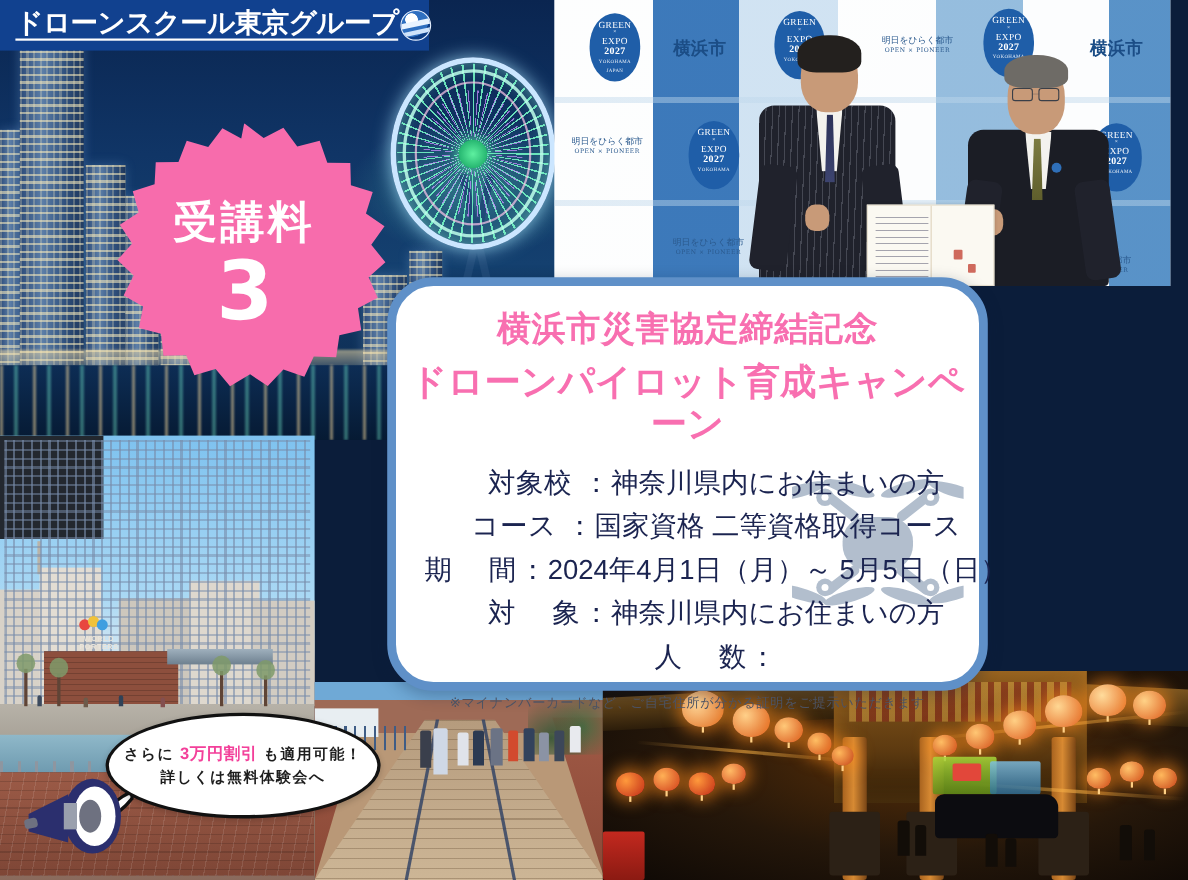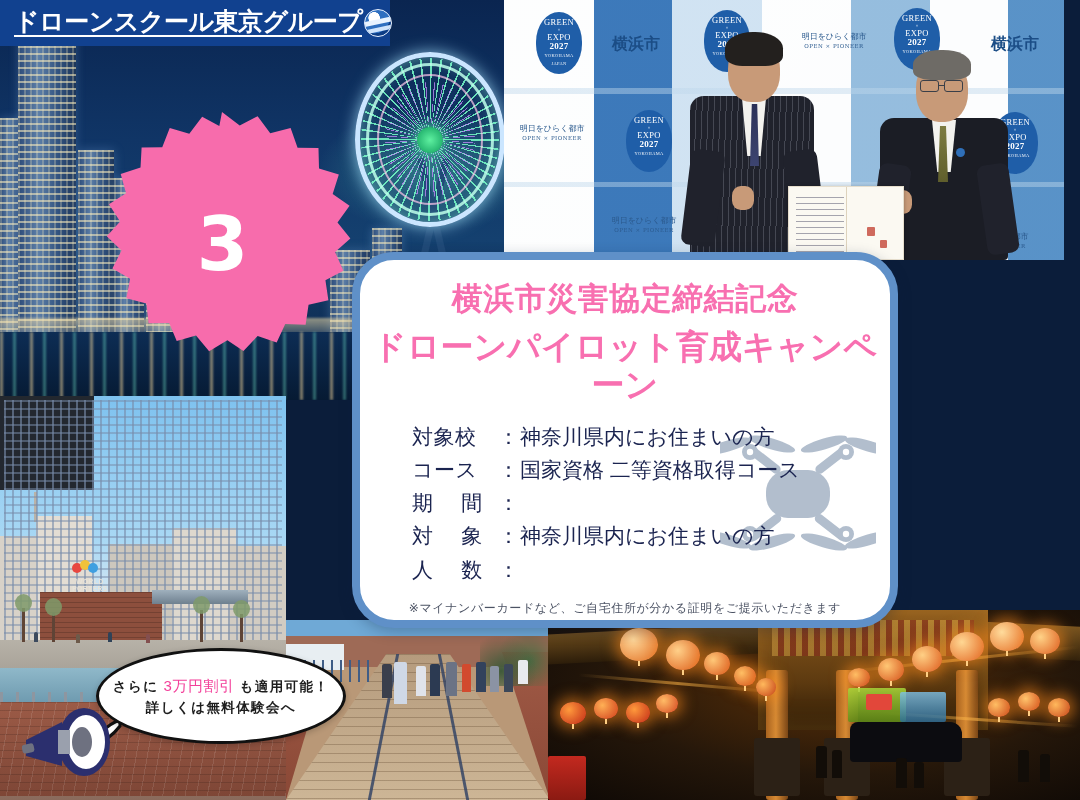--- a/index.html
+++ b/index.html
@@ -227,41 +227,41 @@
 
   
   #info-card { position:absolute; left:352px; top:252px; width:546px; height:376px; z-index:30;
     background:#ffffff; border:8px solid #5f90c8; border-radius:42px;
     box-shadow:0 4px 14px rgba(10,30,60,.28); }
   #card-head { text-align:center; padding-top:22px; }
   #card-title1 { color:#f86fb0; font-size:31px; font-weight:bold; letter-spacing:.5px; line-height:1.1; }
   #card-title2 { color:#f86fb0; font-size:33px; font-weight:bold; letter-spacing:0px;
     line-height:1.15; margin-top:12px; }
   #card-list { margin:16px 0 0 0; padding-left:52px; position:relative; z-index:2; }
-  .card-row { display:flex; align-items:baseline; color:#1b2450; font-size:21px;
-    line-height:1.58; white-space:nowrap; }
+  .card-row { display:flex; align-items:baseline; color:#1b2450; font-size:25px;
+    line-height:1.58; white-space:nowrap;justify-content:center; }
   .card-row .lbl { display:inline-block; min-width:86px; letter-spacing:.5px; }
   .card-row .sep { margin-right:1px; }
   #card-note { text-align:center; color:#4c5364; font-size:12px; letter-spacing:.6px;
     margin-top:14px; }
 
   
   #drone { position:absolute; right:14px; top:168px; width:156px; height:128px;
     opacity:.95; z-index:1; }
 
   
   #megaphone { position:absolute; left:22px; top:700px; width:108px; height:84px; z-index:45; }
   #bubble { position:absolute; left:96px; top:648px; width:250px; height:96px; z-index:44;
     background:#ffffff; border:3px solid #111; border-radius:50%;
     display:flex; flex-direction:column; align-items:center; justify-content:center;
     box-shadow:0 2px 6px rgba(0,0,0,.2); }
   #bubble-tail { position:absolute; left:88px; top:716px; width:34px; height:34px; z-index:43; }
   .bub-line { color:#1d1d1d; font-size:13.5px; letter-spacing:1.4px; line-height:1.55;
     font-weight:bold; white-space:nowrap; }
-  .bub-hi { color:#f3409a; font-size:15px; font-weight:normal; letter-spacing:.5px; }
+  .bub-hi { color:#f3409a; font-size:15px; font-weight:bold; letter-spacing:.5px; }
 </style>
 </head>
 <body>
 
 <div class="stage">
 
   <div class="photo" id="photo-skyline">
     <div class="tower" id="t-b1"></div>
     <div class="tower" id="t-landmark"></div>
     <div class="tower" id="t-b2"></div>
@@ -486,20 +486,21 @@
   </div>
 
   <div id="logo-bar">
     <div id="logo-text">ドローンスクール東京グループ</div>
     <div id="logo-mark"></div>
   </div>
 
   <div id="badge">
     <div class="burst"></div>
     <div id="badge-inner">
+      <div id="badge-line1">受講料</div>
       <div id="badge-line2">
         <span id="badge-num">3</span>
       </div>
     </div>
   </div>
 
   <div id="info-card">
 
     <svg id="drone" viewBox="0 0 156 128">
       <g fill="#aebbcb">
@@ -539,20 +540,21 @@
         <span class="val">神奈川県内にお住まいの方</span>
       </div>
       <div class="card-row">
         <span class="lbl">コース</span>
         <span class="sep">：</span>
         <span class="val">国家資格 二等資格取得コース</span>
       </div>
       <div class="card-row">
         <span class="lbl">期　 間</span>
         <span class="sep">：</span>
+        <span class="val">2024年4月1日（月）～ 5月5日（日）</span>
       </div>
       <div class="card-row">
         <span class="lbl">対　 象</span>
         <span class="sep">：</span>
         <span class="val">神奈川県内にお住まいの方</span>
       </div>
       <div class="card-row">
         <span class="lbl">人　 数</span>
         <span class="sep">：</span>
       </div>

